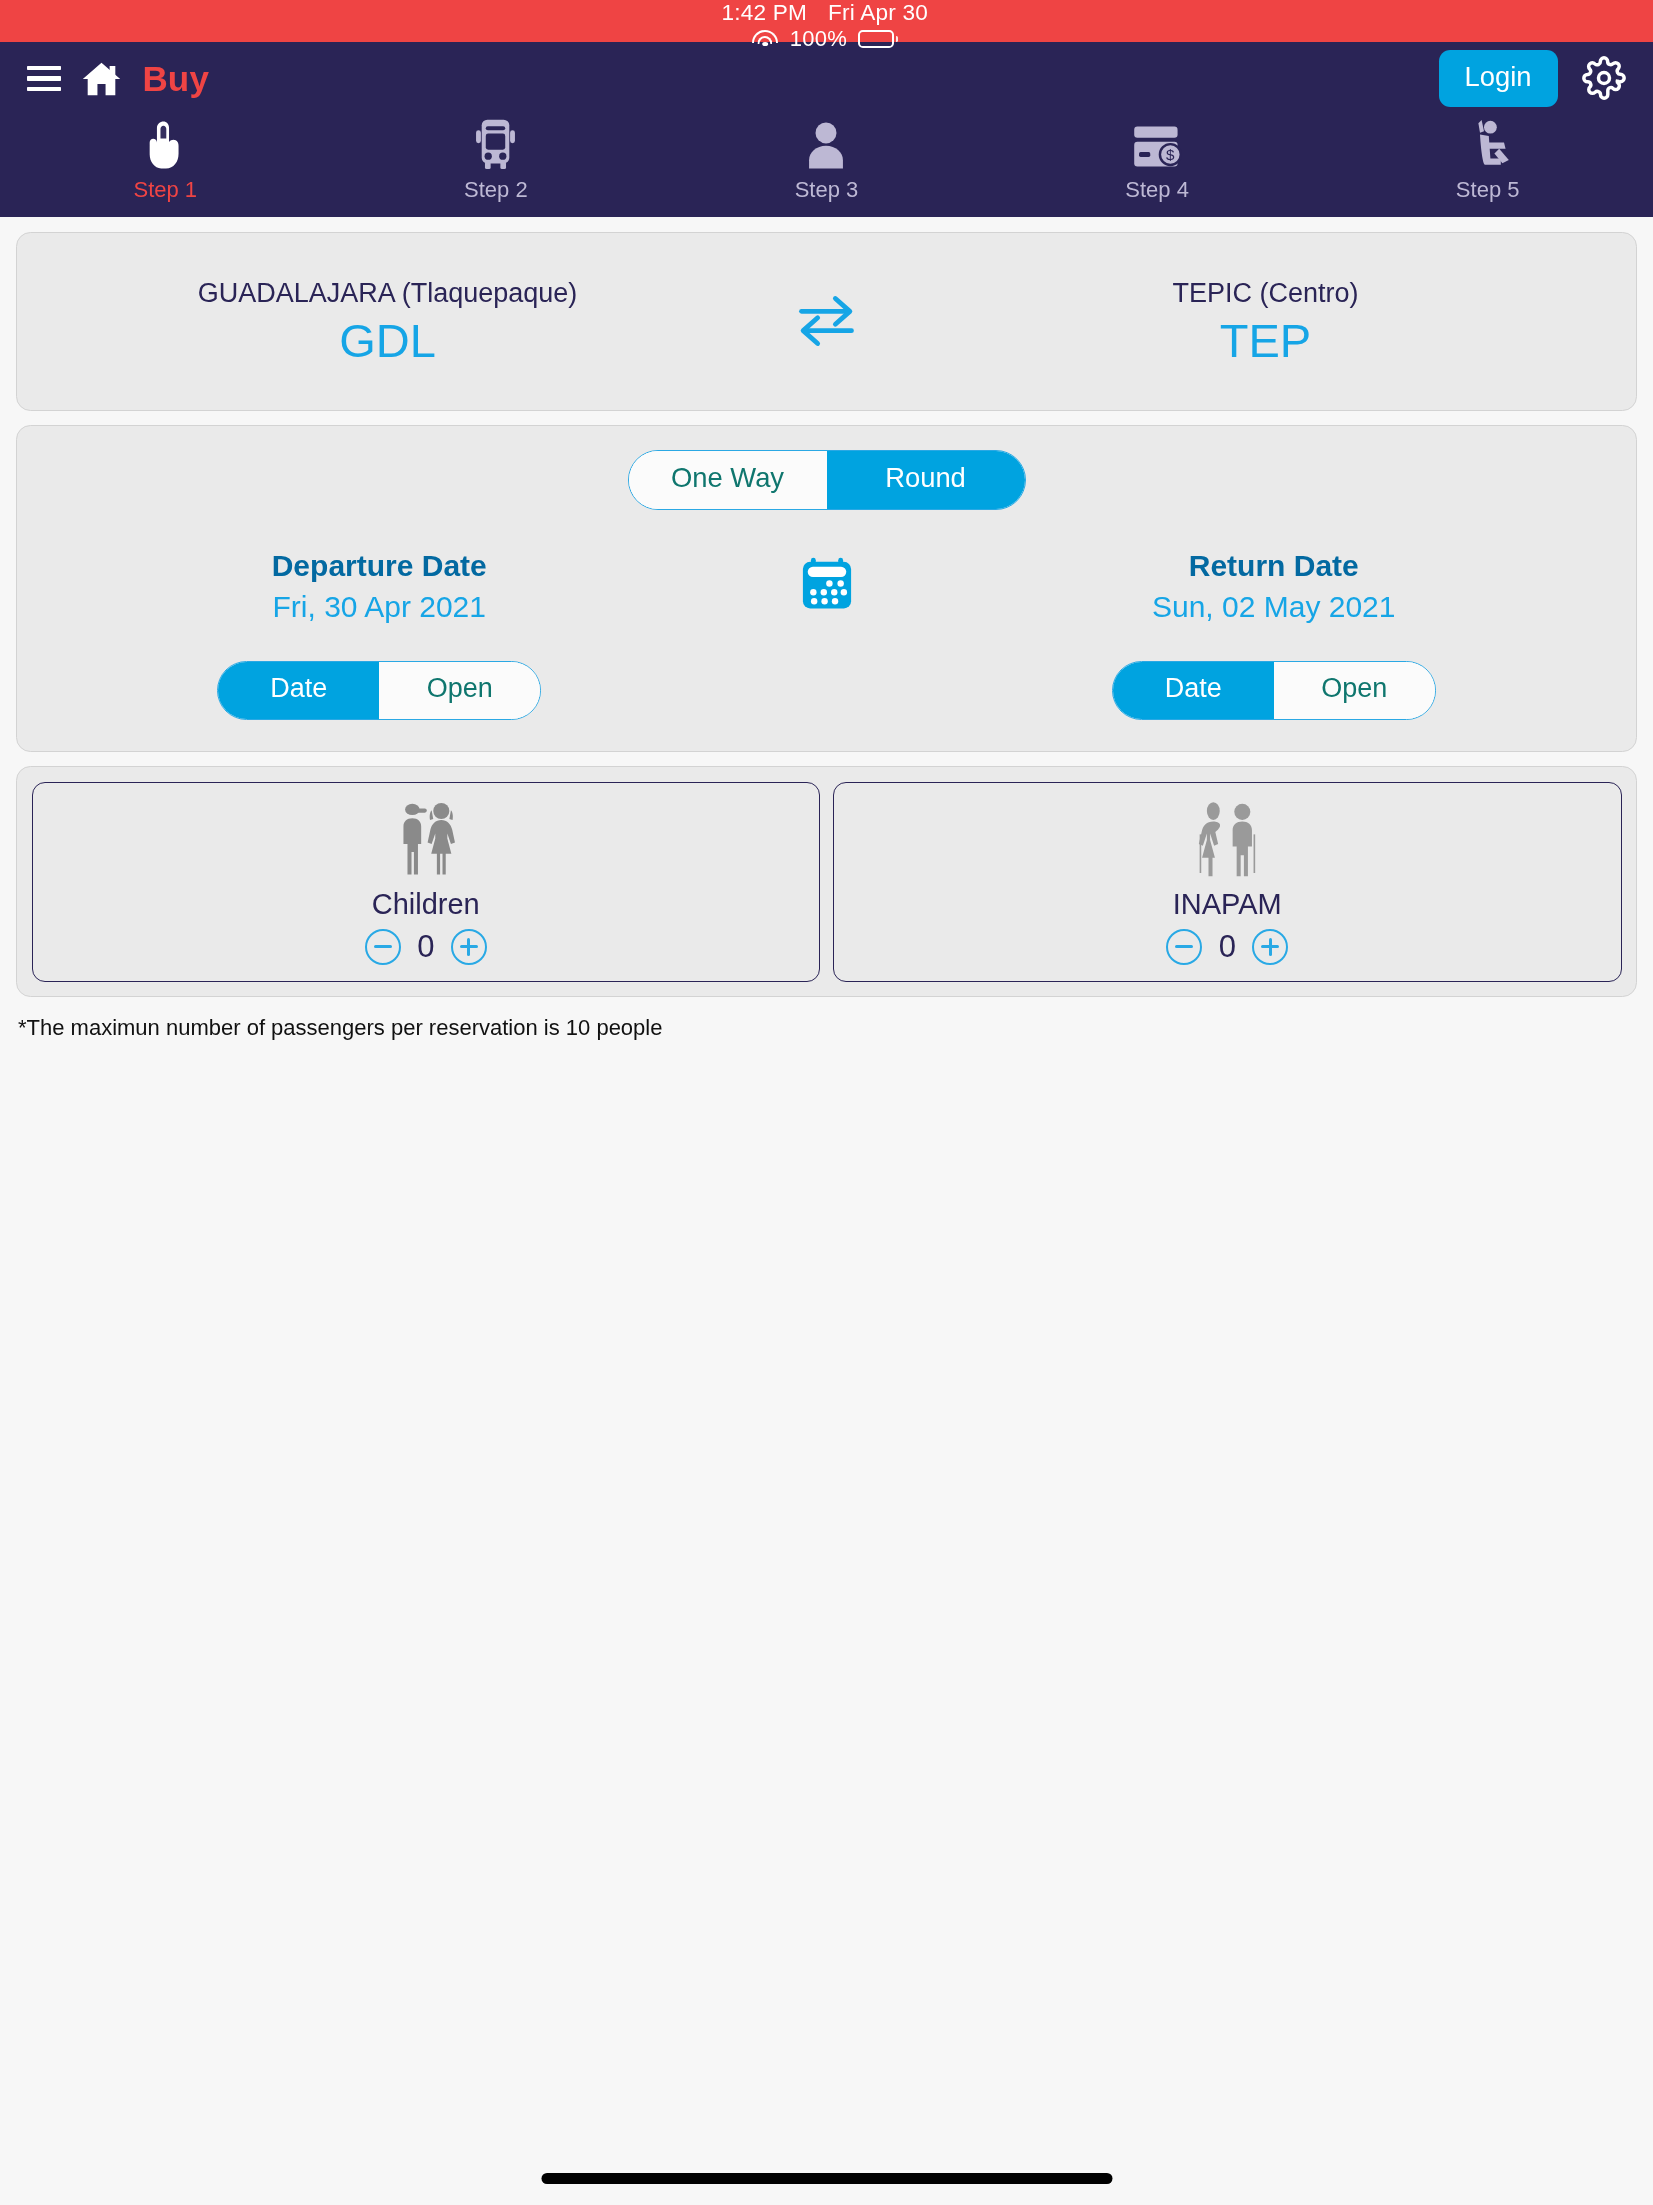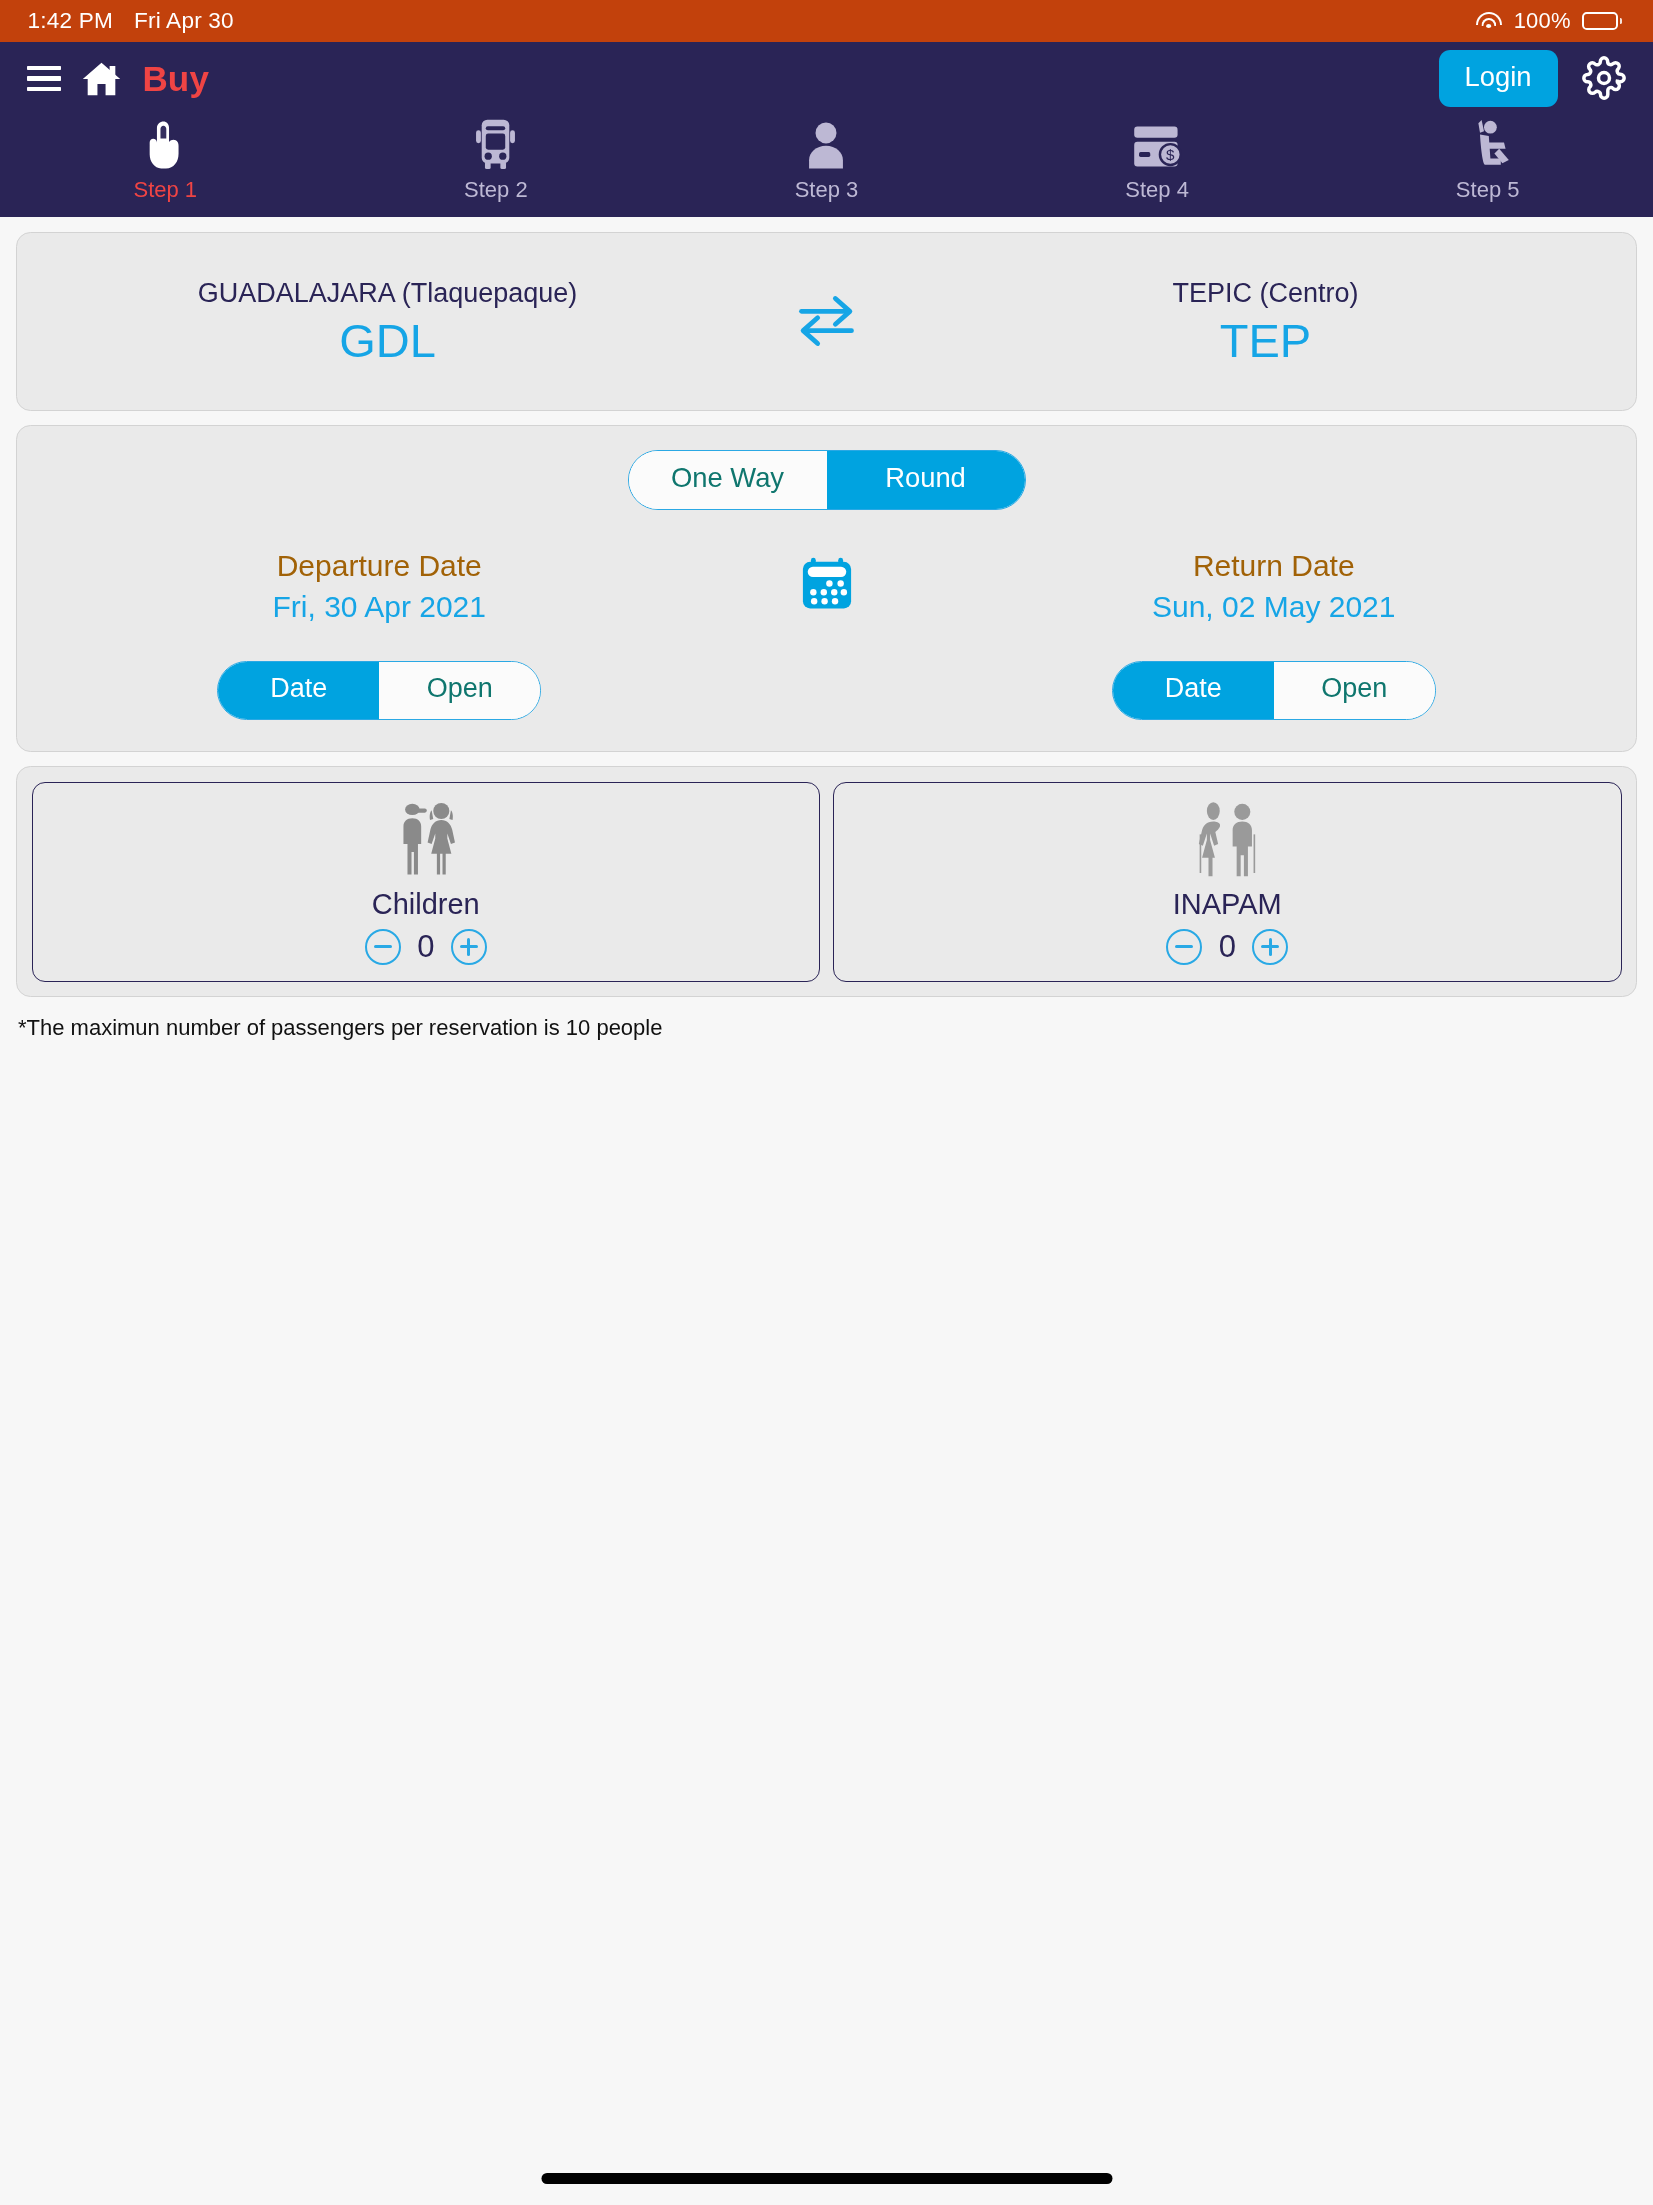--- a/index.html
+++ b/index.html
@@ -6,23 +6,23 @@
   html,body{
     width:1653px; height:2205px;
     background:#F7F7F7;
     font-family:"Liberation Sans", sans-serif;
     -webkit-font-smoothing:antialiased;
   }
   .screen{ position:relative; width:1653px; height:2205px; background:#F7F7F7; overflow:hidden; }
 
   
   .statusbar{
-    height:42px; background:#c2410c; color:#fff;
+    height:42px; background:#ef4444; color:#fff;
     display:flex; align-items:center; justify-content:space-between;
-    padding:0 31px 0 27.4px; font-size:22.6px; letter-spacing:0.2px;
+    padding:0 31px 0 27.4px; font-size:22.6px; letter-spacing:0.2px;flex-direction:column;
   }
   .sb-left{ display:flex; align-items:center; gap:21px; }
   .sb-right{ display:flex; align-items:center; gap:11.3px; font-size:22px; }
   .wifi-icon{ display:inline-block; width:27.4px; height:21px; position:relative; }
   .wifi-icon i{ position:absolute; left:50%; border:2.4px solid #fff; border-bottom:none;
                 border-radius:50% 50% 0 0 / 100% 100% 0 0; transform:translateX(-50%); }
   .wifi-icon i:nth-child(1){ width:26px; height:13px; top:1.6px; }
   .wifi-icon i:nth-child(2){ width:15.3px; height:8px; top:7.3px; }
   .wifi-icon i:nth-child(3){ width:5.7px;  height:4px;  top:13px; background:#fff; border-radius:50%; border:none; }
   .battery{ display:inline-flex; align-items:center; }
@@ -70,21 +70,21 @@
   .seg{
     display:inline-flex; border:1.6px solid #2AA8E4; border-radius:36px;
     overflow:hidden; background:#FBFBFB;
   }
   .seg div{ font-size:27.4px; color:#0f766e; padding:11.3px 0 14.5px; text-align:center; cursor:pointer; background:#FBFBFB; }
   .seg div.on{ background:#00A3E0; color:#fff; }
   .triptype{ display:flex; justify-content:center; }
   .triptype .seg div{ width:198px; }
   .date-row{ display:flex; align-items:flex-start; margin-top:39px; }
   .date-col{ flex:1; display:flex; flex-direction:column; align-items:center; }
-  .date-title{ color:#a16207; font-size:30px; }
+  .date-title{ color:#0369a1; font-size:30px;font-weight:bold; }
   .date-val{ color:#16A5E6; font-size:30px; margin-top:7.3px; }
   .date-col .seg{ margin-top:37px; }
   .date-col .seg div{ width:161px; font-size:27px; }
   .cal-wrap{ width:170px; display:flex; justify-content:center; padding-top:8px; cursor:pointer; }
 
   
   .pax-panel{ display:flex; gap:13px; padding:14.5px; }
   .pax-card{
     flex:1; background:#EAEAEA; border:1.6px solid #2A2456; border-radius:13px;
     display:flex; flex-direction:column; align-items:center; padding:18px 0 16px; cursor:pointer;

